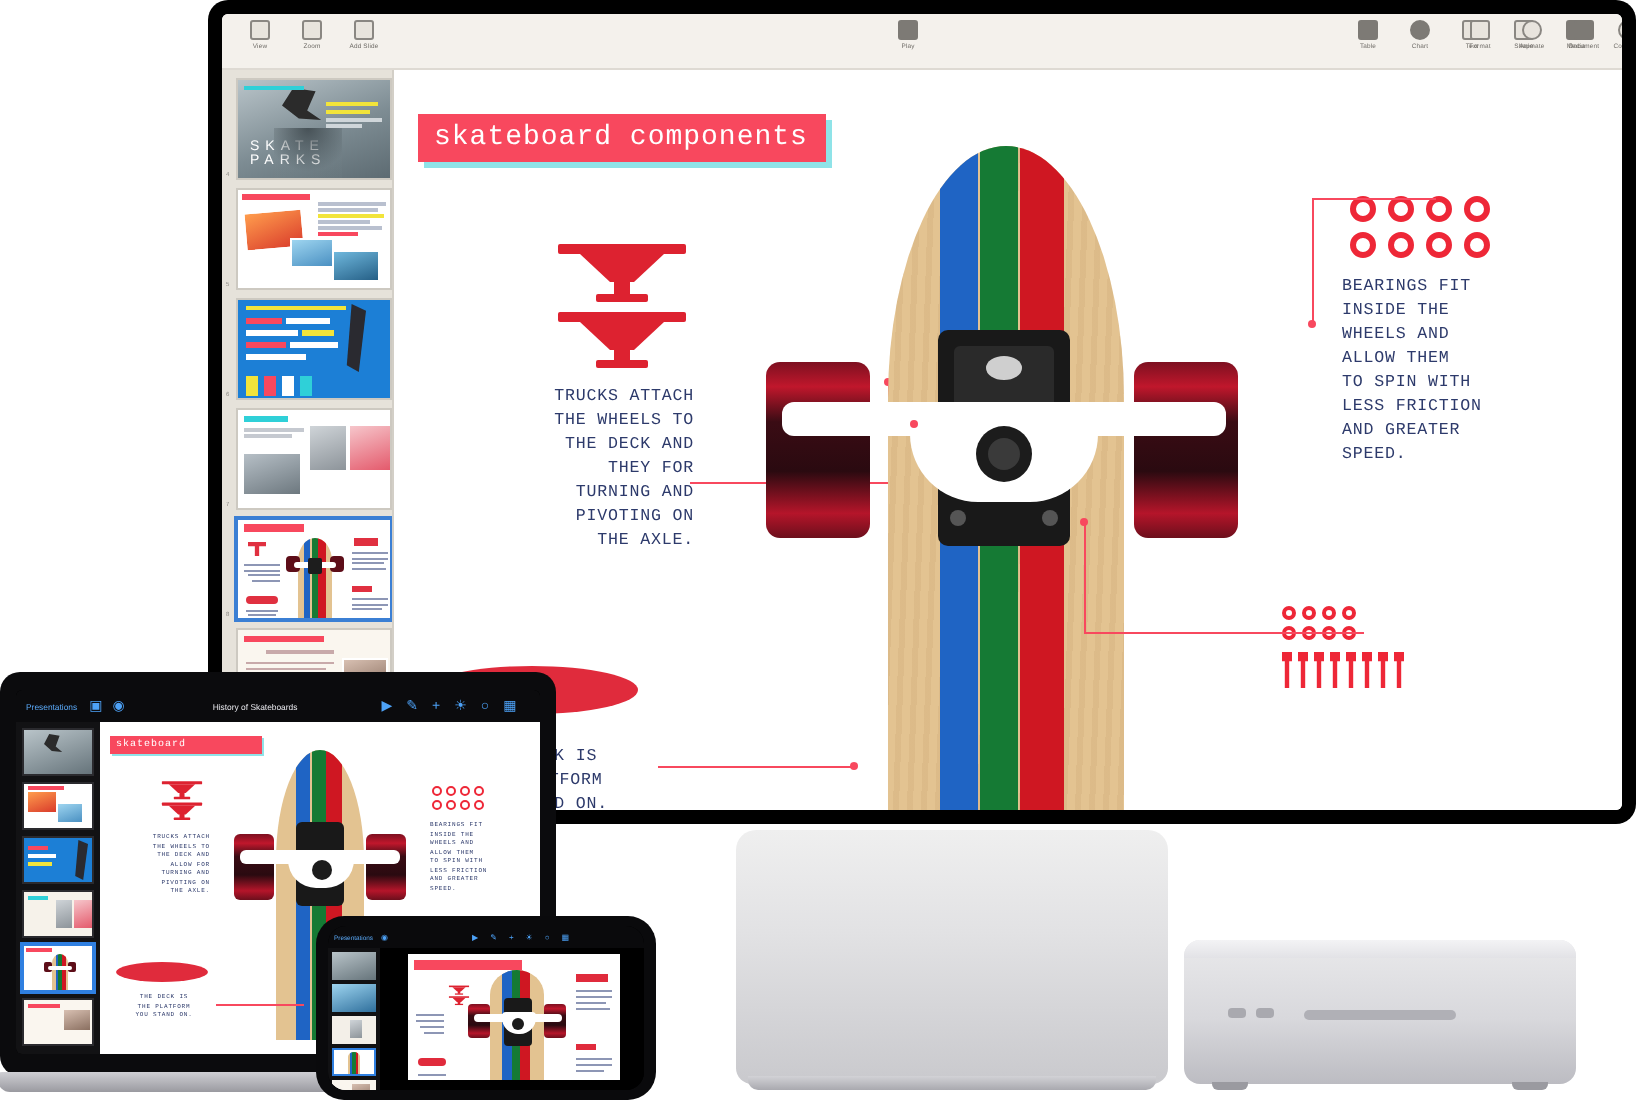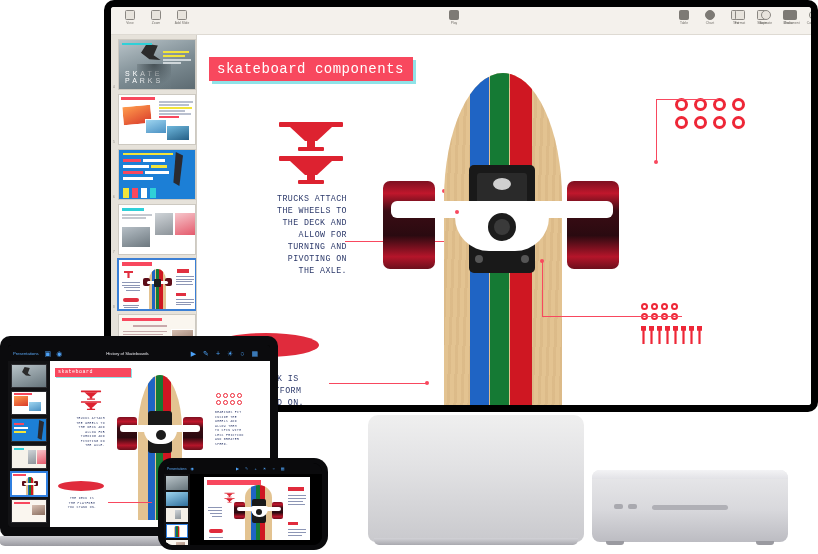--- a/index.html
+++ b/index.html
@@ -393,21 +393,21 @@
                 <path d="M14 42 H56 L41 56 H29 Z"></path>
                 <rect x="31" y="54" width="8" height="8"></rect>
                 <rect x="22" y="61" width="26" height="4" rx="1"></rect>
               </g>
             </svg>
           </div>
 
           <div class="mono-note" style="left:20px;top:158px;width:130px;font-size:8.3px;text-align:right;white-space:pre-line;">TRUCKS ATTACH
 THE WHEELS TO
 THE DECK AND
-ALLOW FOR
+THEY FOR
 TURNING AND
 PIVOTING ON
 THE AXLE.</div>
           <div class="leader" style="left:148px;top:206px;width:100px;height:1px;"></div>
           <div class="leader" style="left:247px;top:156px;width:1px;height:51px;"></div>
           <div class="dot" style="left:245px;top:154px;width:4px;height:4px;"></div>
 
           <div style="position:absolute;left:180px;top:38px;width:250px;height:332px;overflow:hidden;">
 
             <div class="deck deck-nose" style="left:67px;top:0;width:118px;height:332px;">
@@ -443,20 +443,28 @@
             <div class="ring" style="left:0px;top:18px;width:13px;height:13px;border-width:3.5px;"></div>
             <div class="ring" style="left:19px;top:18px;width:13px;height:13px;border-width:3.5px;"></div>
             <div class="ring" style="left:38px;top:18px;width:13px;height:13px;border-width:3.5px;"></div>
             <div class="ring" style="left:57px;top:18px;width:13px;height:13px;border-width:3.5px;"></div>
           </div>
 
           <div class="leader" style="left:459px;top:64px;width:62px;height:1px;"></div>
           <div class="leader" style="left:459px;top:64px;width:1px;height:63px;"></div>
           <div class="dot" style="left:457px;top:125px;width:4px;height:4px;"></div>
 
+          <div class="mono-note" style="left:474px;top:103px;width:140px;font-size:8.3px;text-align:left;white-space:pre-line;">BEARINGS FIT
+INSIDE THE
+WHEELS AND
+ALLOW THEM
+TO SPIN WITH
+LESS FRICTION
+AND GREATER
+SPEED.</div>
 
           <div style="position:absolute;left:444px;top:268px;width:80px;height:42px;">
             <div class="ring" style="left:0px;top:0px;width:7px;height:7px;border-width:2px;"></div>
             <div class="ring" style="left:10px;top:0px;width:7px;height:7px;border-width:2px;"></div>
             <div class="ring" style="left:20px;top:0px;width:7px;height:7px;border-width:2px;"></div>
             <div class="ring" style="left:30px;top:0px;width:7px;height:7px;border-width:2px;"></div>
             <div class="ring" style="left:0px;top:10px;width:7px;height:7px;border-width:2px;"></div>
             <div class="ring" style="left:10px;top:10px;width:7px;height:7px;border-width:2px;"></div>
             <div class="ring" style="left:20px;top:10px;width:7px;height:7px;border-width:2px;"></div>
             <div class="ring" style="left:30px;top:10px;width:7px;height:7px;border-width:2px;"></div>

